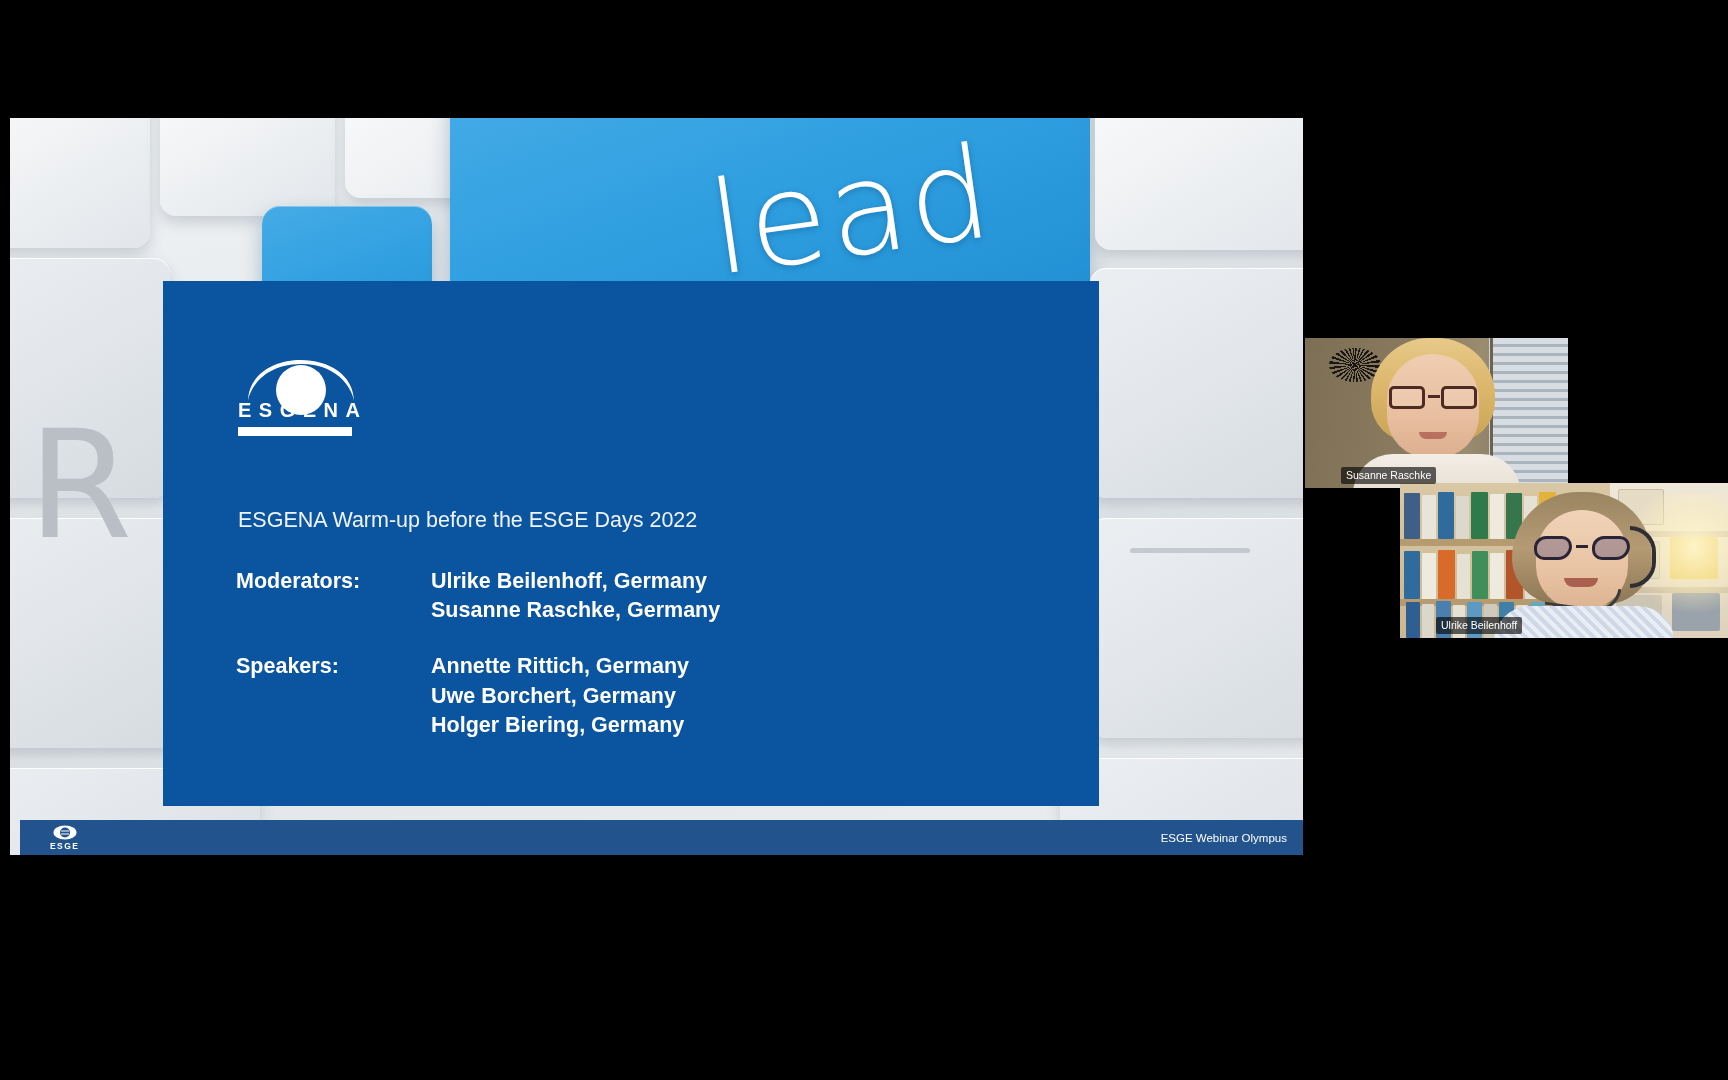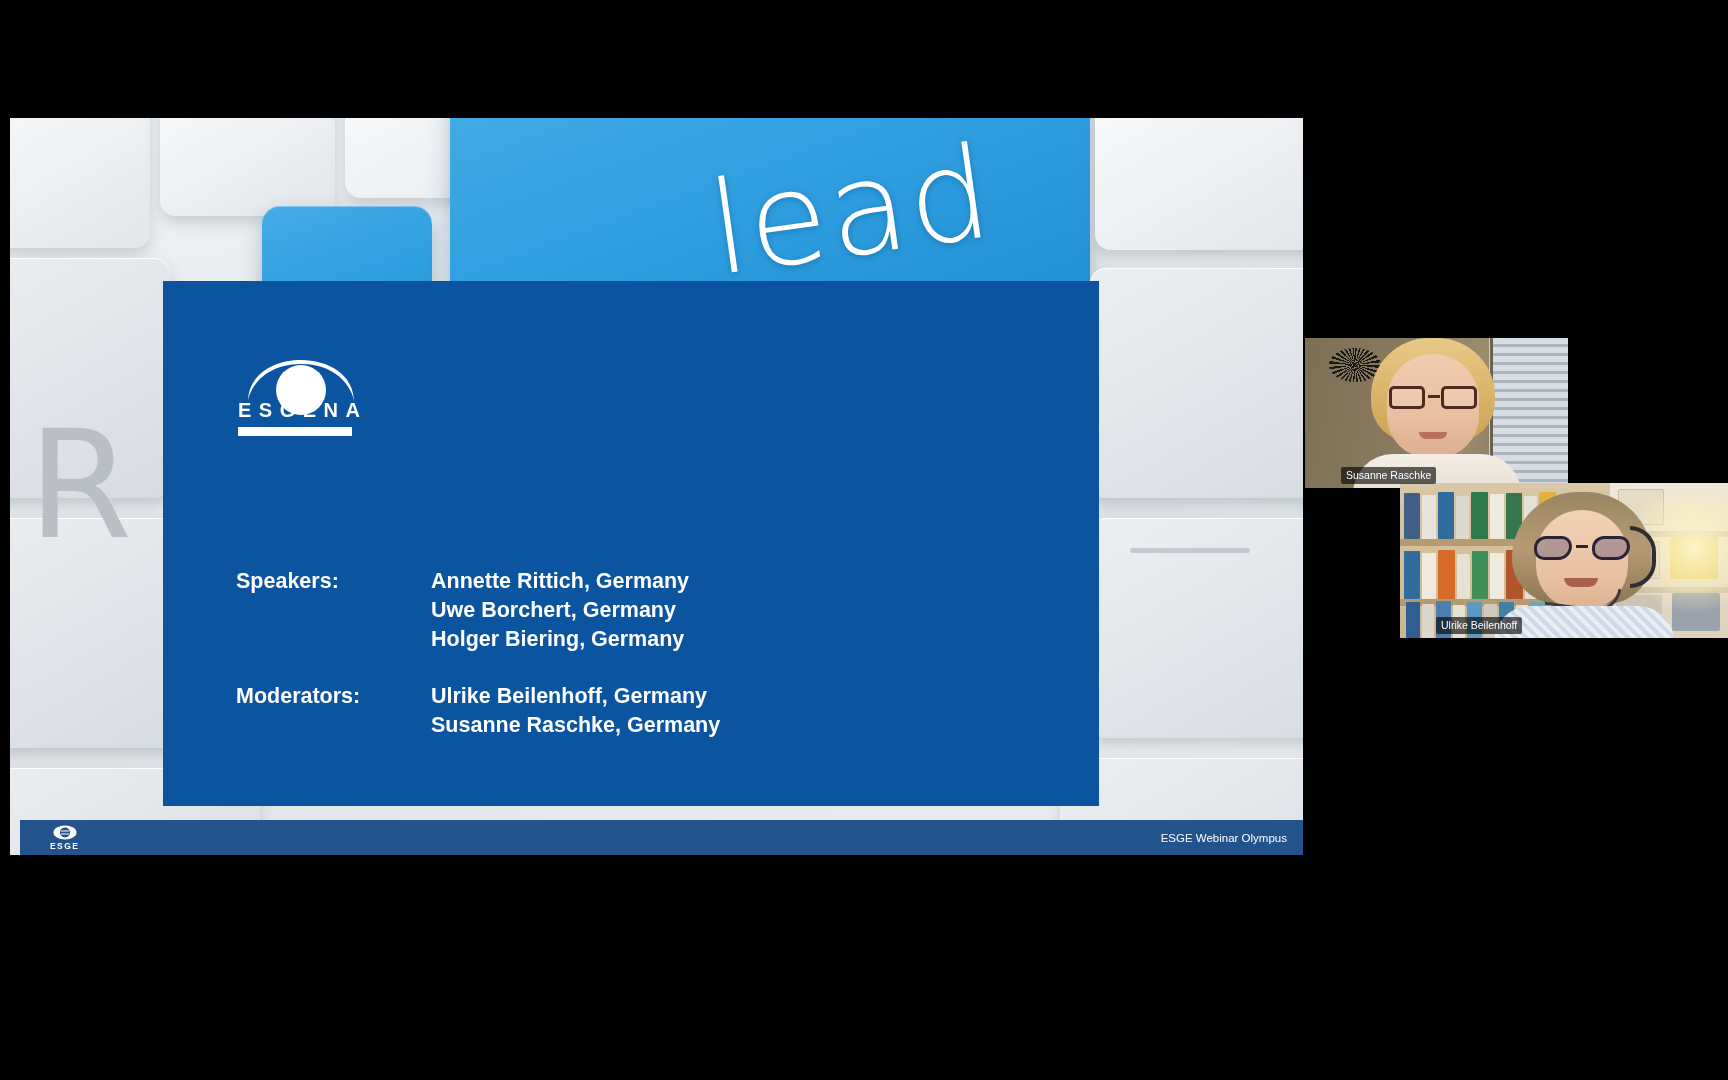--- a/index.html
+++ b/index.html
@@ -276,35 +276,36 @@
 
     <div id="slide-panel">
 
       <svg class="esgena-logo" viewBox="0 0 126 120">
         <path d="M10 86 C10 30, 116 30, 116 86 C116 78, 104 48, 63 48 C22 48, 10 78, 10 86 Z" fill="#ffffff"></path>
         <circle cx="63" cy="74" r="25" fill="#ffffff"></circle>
       </svg>
       <div class="esgena-wordmark">ESGENA</div>
       <div class="esgena-rule"></div>
 
+      <div class="slide-subtitle">ESGENA Warm-up before the ESGE Days 2022</div>
 
       <div class="roles">
+        <div class="role-block">
+          <div class="role-label">Moderators:</div>
+          <div class="role-people">
+            <div class="role-person">Ulrike Beilenhoff, Germany</div>
+            <div class="role-person">Susanne Raschke, Germany</div>
+          </div>
+        </div>
         <div class="role-block">
           <div class="role-label">Speakers:</div>
           <div class="role-people">
             <div class="role-person">Annette Rittich, Germany</div>
             <div class="role-person">Uwe Borchert, Germany</div>
             <div class="role-person">Holger Biering, Germany</div>
-          </div>
-        </div>
-        <div class="role-block">
-          <div class="role-label">Moderators:</div>
-          <div class="role-people">
-            <div class="role-person">Ulrike Beilenhoff, Germany</div>
-            <div class="role-person">Susanne Raschke, Germany</div>
           </div>
         </div>
       </div>
 
     </div>
 
     <div id="slide-footer">
       <div class="esge-mark">
         <svg width="24" height="15" viewBox="0 0 24 15">
           <ellipse cx="12" cy="7.5" rx="11.5" ry="7" fill="#ffffff"></ellipse>

